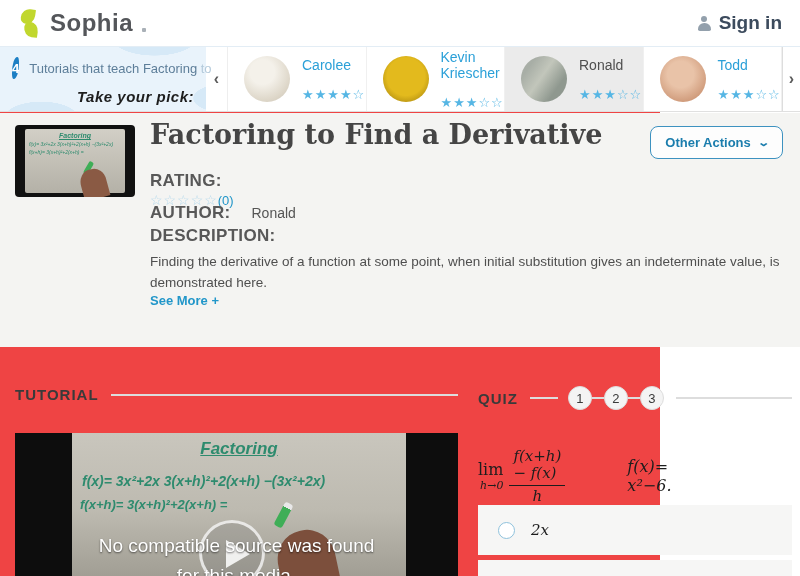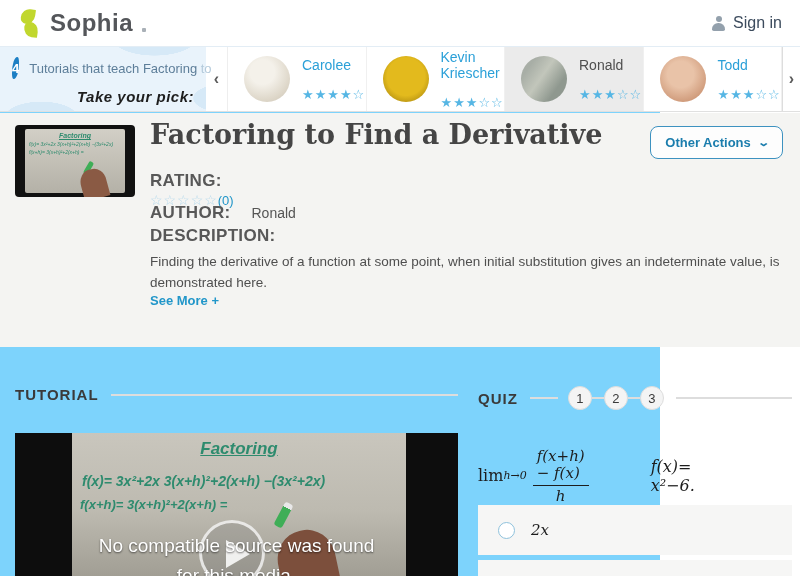--- a/index.html
+++ b/index.html
@@ -1,36 +1,36 @@
 <!DOCTYPE html>
 <html><head>
 <meta charset="utf-8">
 <style>
   * { margin:0; padding:0; box-sizing:border-box; }
   html,body { width:800px; height:576px; overflow:hidden; background:#fff;
     font-family:"Liberation Sans", sans-serif; }
-  .page { position:relative; width:660px; height:576px; background:#7dd3fc; }
+  .page { position:relative; width:660px; height:576px; background:#ef4444; }
 
   
   .header { position:absolute; left:0; top:0; width:800px; height:46px; background:#fff;
     display:flex; align-items:center; justify-content:space-between; padding:0 18px; }
   .brand { display:flex; align-items:center; gap:8px; cursor:pointer; }
   .logo-mark { position:relative; width:24px; height:28px; }
   .logo-mark .leaf1, .logo-mark .leaf2 { position:absolute; width:14px; height:15px; background:#c1d72e; }
   .logo-mark .leaf1 { left:3px; top:0; border-radius:95% 5% 95% 60%; transform:rotate(8deg); }
   .logo-mark .leaf2 { left:6px; top:13px; border-radius:60% 95% 5% 95%; transform:rotate(8deg); }
   .brand-text { font-size:24px; font-weight:bold; color:#54565a; letter-spacing:.5px; }
   .brand-dot { width:4px; height:4px; background:#a9b0b7; border-radius:1px; margin-top:14px; margin-left:1px; }
   .signin { display:flex; align-items:center; gap:7px; cursor:pointer; }
   .person-icon { position:relative; width:15px; height:15px; }
   .person-icon::before { content:""; position:absolute; left:4.5px; top:0; width:6px; height:6px;
     border-radius:50%; background:#93a0ac; }
   .person-icon::after { content:""; position:absolute; left:1px; top:7px; width:13px; height:8px;
     border-radius:7px 7px 2px 2px; background:#93a0ac; }
-  .signin-label { font-size:16px; font-weight:normal; color:#3c4b5d; }
+  .signin-label { font-size:19px; font-weight:bold; color:#3c4b5d; }
 
   
   .carousel { position:absolute; left:0; top:46px; width:800px; height:66px; display:flex;
     border-top:1px solid #e3edf5; border-bottom:1px solid #e0e0e0; }
   .carousel-intro { width:206px; height:100%; background:
       radial-gradient(ellipse 60px 26px at 20% 110%, #d6e9f7 60%, transparent 61%),
       radial-gradient(ellipse 70px 30px at 75% -15%, #d6e9f7 60%, transparent 61%),
       radial-gradient(ellipse 55px 24px at 110% 80%, #d6e9f7 60%, transparent 61%),
       #e9f3fb;
     padding:10px 10px 8px 12px; position:relative; }
@@ -119,21 +119,21 @@
   .play-tri { position:absolute; left:24px; top:17px; width:0; height:0;
     border-left:24px solid rgba(255,255,255,.85); border-top:14px solid transparent; border-bottom:14px solid transparent; }
   .video-msg { position:absolute; left:0; top:98px; width:100%; text-align:center; color:#fff;
     font-size:19px; line-height:30px; text-shadow:0 1px 2px rgba(0,0,0,.6); }
 
   
   .quiz-prompt { position:absolute; left:478px; top:414px; width:320px; font-size:15px; font-weight:bold;
     font-style:italic; color:#1f1f1f; letter-spacing:.3px; }
   .formula { position:absolute; left:478px; top:448px; display:flex; align-items:center;
     font-family:"DejaVu Serif","Liberation Serif",serif; color:#1d1d1d; }
-  .lim { display:flex; align-items:flex-start; line-height:1; }
+  .lim { display:flex; flex-direction:column; align-items:flex-end; line-height:1; }
   .lim-word { font-size:16px; }
   .lim-sub { font-size:11px; font-style:italic; margin-top:2px; }
   .frac { display:flex; flex-direction:column; align-items:center; margin-left:6px; font-style:italic; line-height:1.15; }
   .frac .num { font-size:15px; padding:0 4px 2px; border-bottom:1.5px solid #1d1d1d; }
   .frac .den { font-size:15px; padding-top:2px; }
   .fx-def { font-size:16px; font-style:italic; margin-left:62px; }
   .option-row { position:absolute; left:478px; width:314px; height:50px; background:#f6f6f5;
     display:flex; align-items:center; gap:16px; padding-left:20px; cursor:pointer; }
   .opt1 { top:505px; }
   .opt2 { top:560px; }

